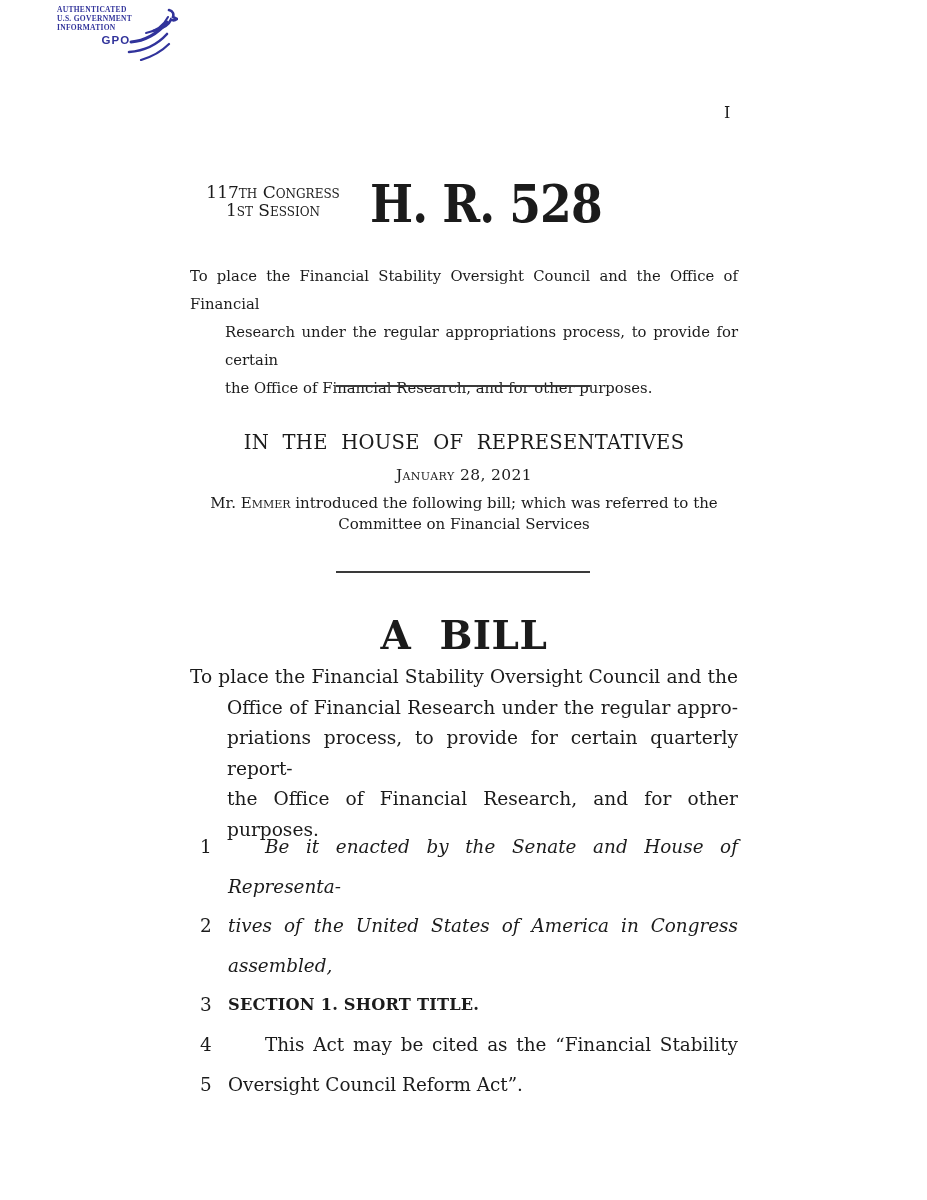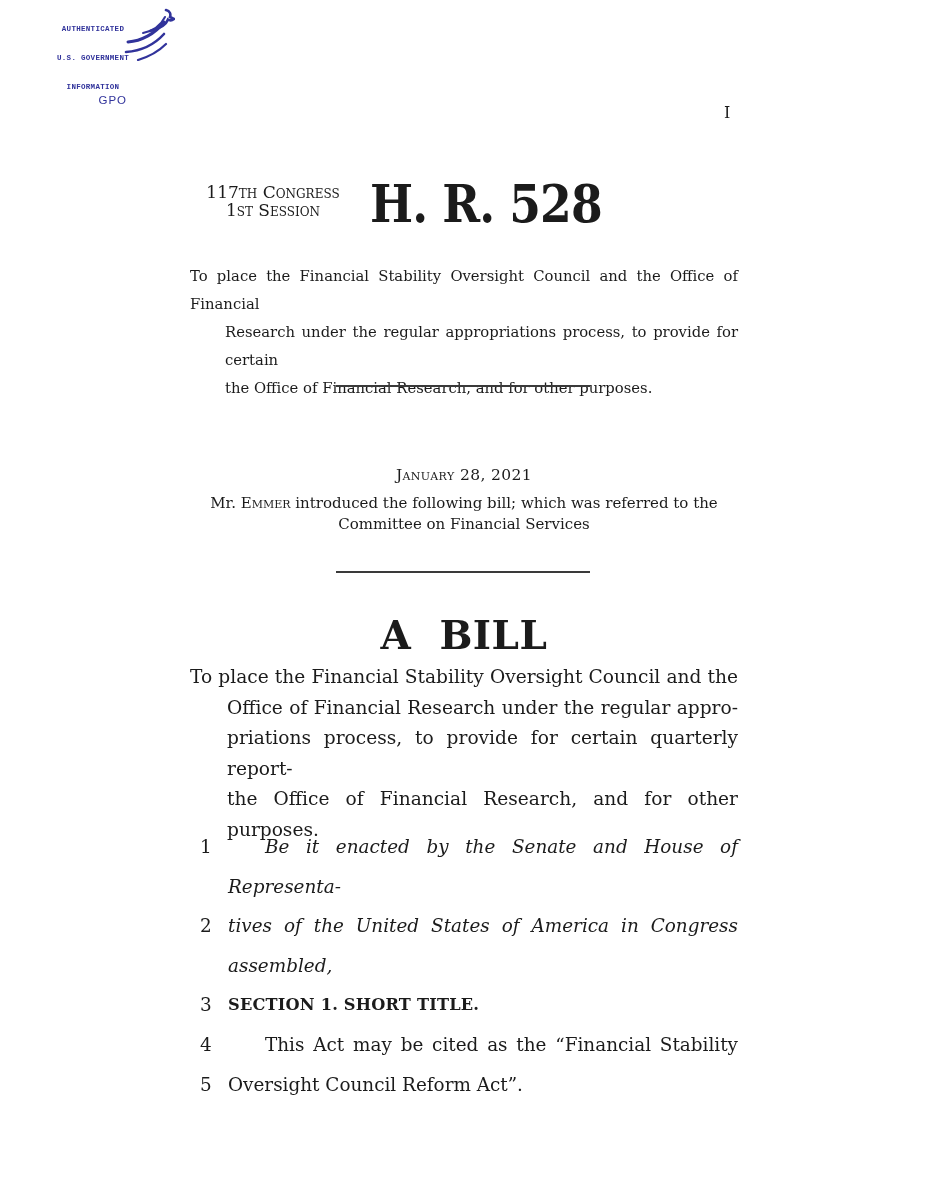--- a/index.html
+++ b/index.html
@@ -5,24 +5,24 @@
   * { margin:0; padding:0; box-sizing:border-box; }
   html,body { background:#ffffff; }
   body { font-family:"DejaVu Serif","Liberation Serif",serif; color:#1b1b1b; }
   .page {
     position:relative; width:927px; height:1200px; background:#ffffff;
     overflow:hidden; margin:0 auto;
   }
 
   
   .gpo-logo { position:absolute; top:5px; left:57px; display:flex; align-items:flex-start; }
-  .gpo-text { text-align:center; font-family:Liberation Mono, monospace;
-    font-weight:bold; font-size:7.5px; line-height:9px; letter-spacing:.3px;margin-top:20px; }
+  .gpo-text { text-align:left; font-family:Liberation Serif, serif;
+    font-weight:bold; font-size:7.5px; line-height:9px; letter-spacing:.3px; }
   .gpo-abbr { text-align:right; font-family:"Liberation Sans",sans-serif;
-    font-weight:normal; font-size:11.5px; letter-spacing:1px; margin-top:2px; padding-right:2px; }
+    font-weight:bold; font-size:11.5px; letter-spacing:1px; margin-top:2px; padding-right:2px; }
   .gpo-eagle { margin-left:-6px; margin-top:2px; }
 
   
   .page-marker { position:absolute; top:103px; left:724px; font-size:16px; }
 
   
   .congress-block { position:absolute; top:183px; left:190px; width:166px;
     text-align:center; font-variant:small-caps; font-size:17px; line-height:18px; }
   .bill-number { position:absolute; top:174px; left:370px; font-size:53px; font-weight:bold;
     line-height:1.1; letter-spacing:-1px; transform:scaleX(.86); transform-origin:left top;
@@ -95,20 +95,21 @@
   <div class="bill-number">H. R. 528</div>
 
   <div class="preamble">
     <div class="jline">To place the Financial Stability Oversight Council and the Office of Financial</div>
     <div class="jline cont">Research under the regular appropriations process, to provide for certain</div>
     <div class="jline cont endline">the Office of Financial Research, and for other purposes.</div>
   </div>
 
   <div class="rule rule-1" style="border-top-color: rgb(58, 58, 58);"></div>
 
+  <div class="house-line">IN THE HOUSE OF REPRESENTATIVES</div>
   <div class="date-line">January 28, 2021</div>
   <div class="committee-line"><span>Mr. </span><span class="sc">Emmer</span><span> introduced the following bill; which was referred to the Committee on Financial Services</span></div>
 
   <div class="rule rule-2" style="border-top-color: rgb(58, 58, 58);"></div>
 
   <div class="bill-heading">A BILL</div>
 
   <div class="long-title">
     <div class="jline">To place the Financial Stability Oversight Council and the</div>
     <div class="jline cont">Office of Financial Research under the regular appro-</div>

